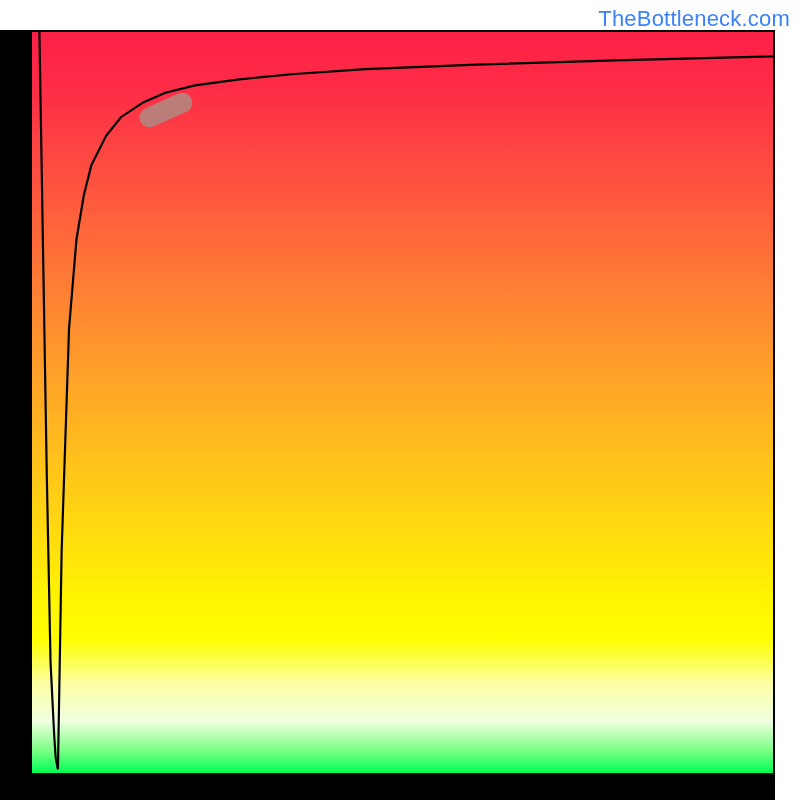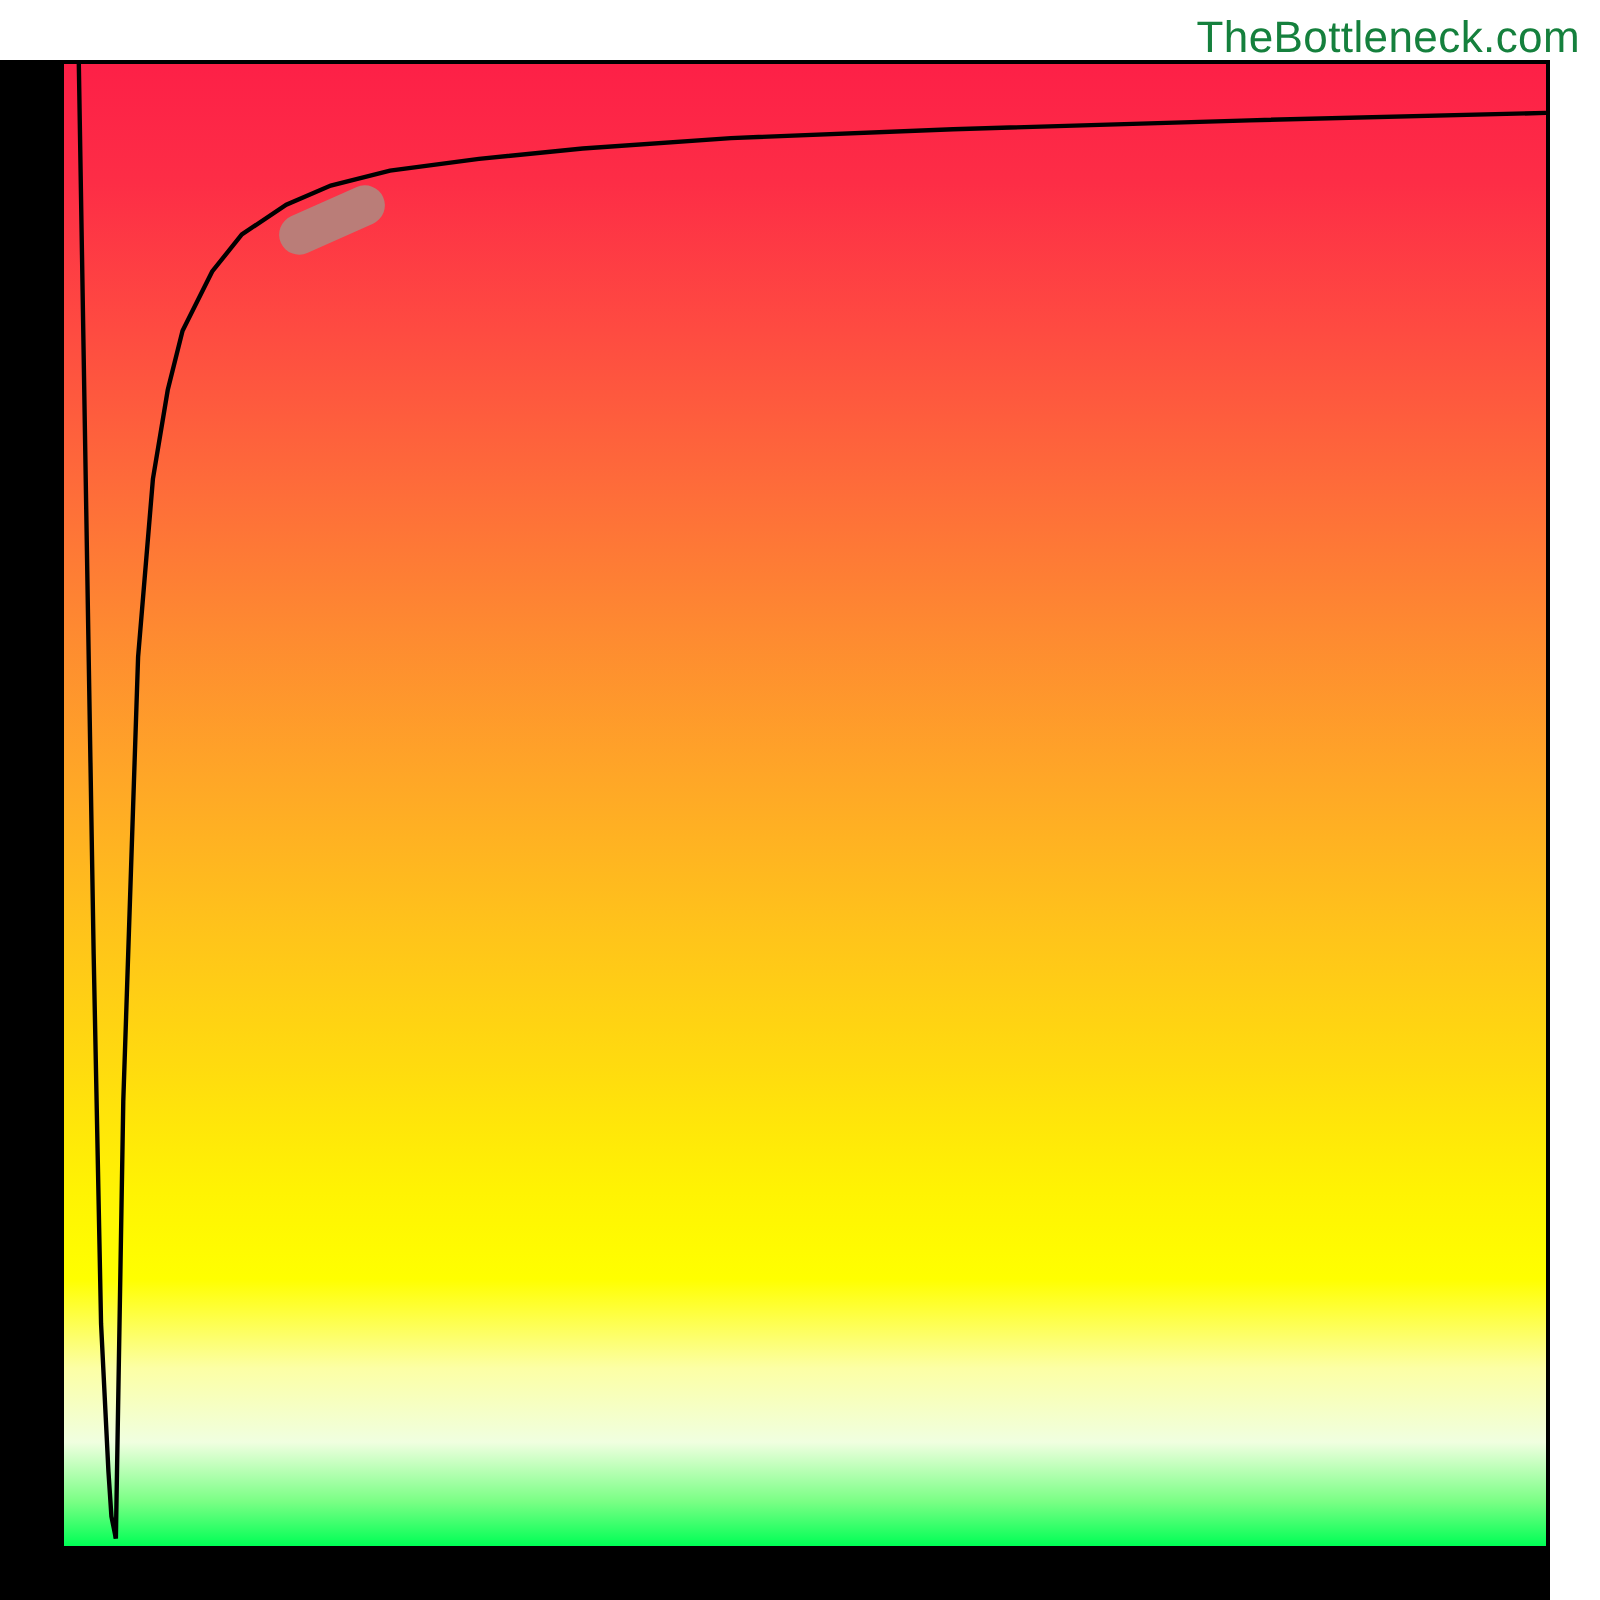--- a/index.html
+++ b/index.html
@@ -16,21 +16,21 @@
       left: 0;
       top: 0;
       width: 800px;
       height: 800px;
     }
     .watermark {
       position: absolute;
       top: 6px;
       right: 10px;
       font-size: 22px;
-      color: #15803d;
+      color: #3b82f6;
       font-weight: 400;
       letter-spacing: 0.2px;
       z-index: 10;
     }
     .plot-frame {
       position: absolute;
       left: 30px;
       top: 30px;
       width: 745px;
       height: 745px;

